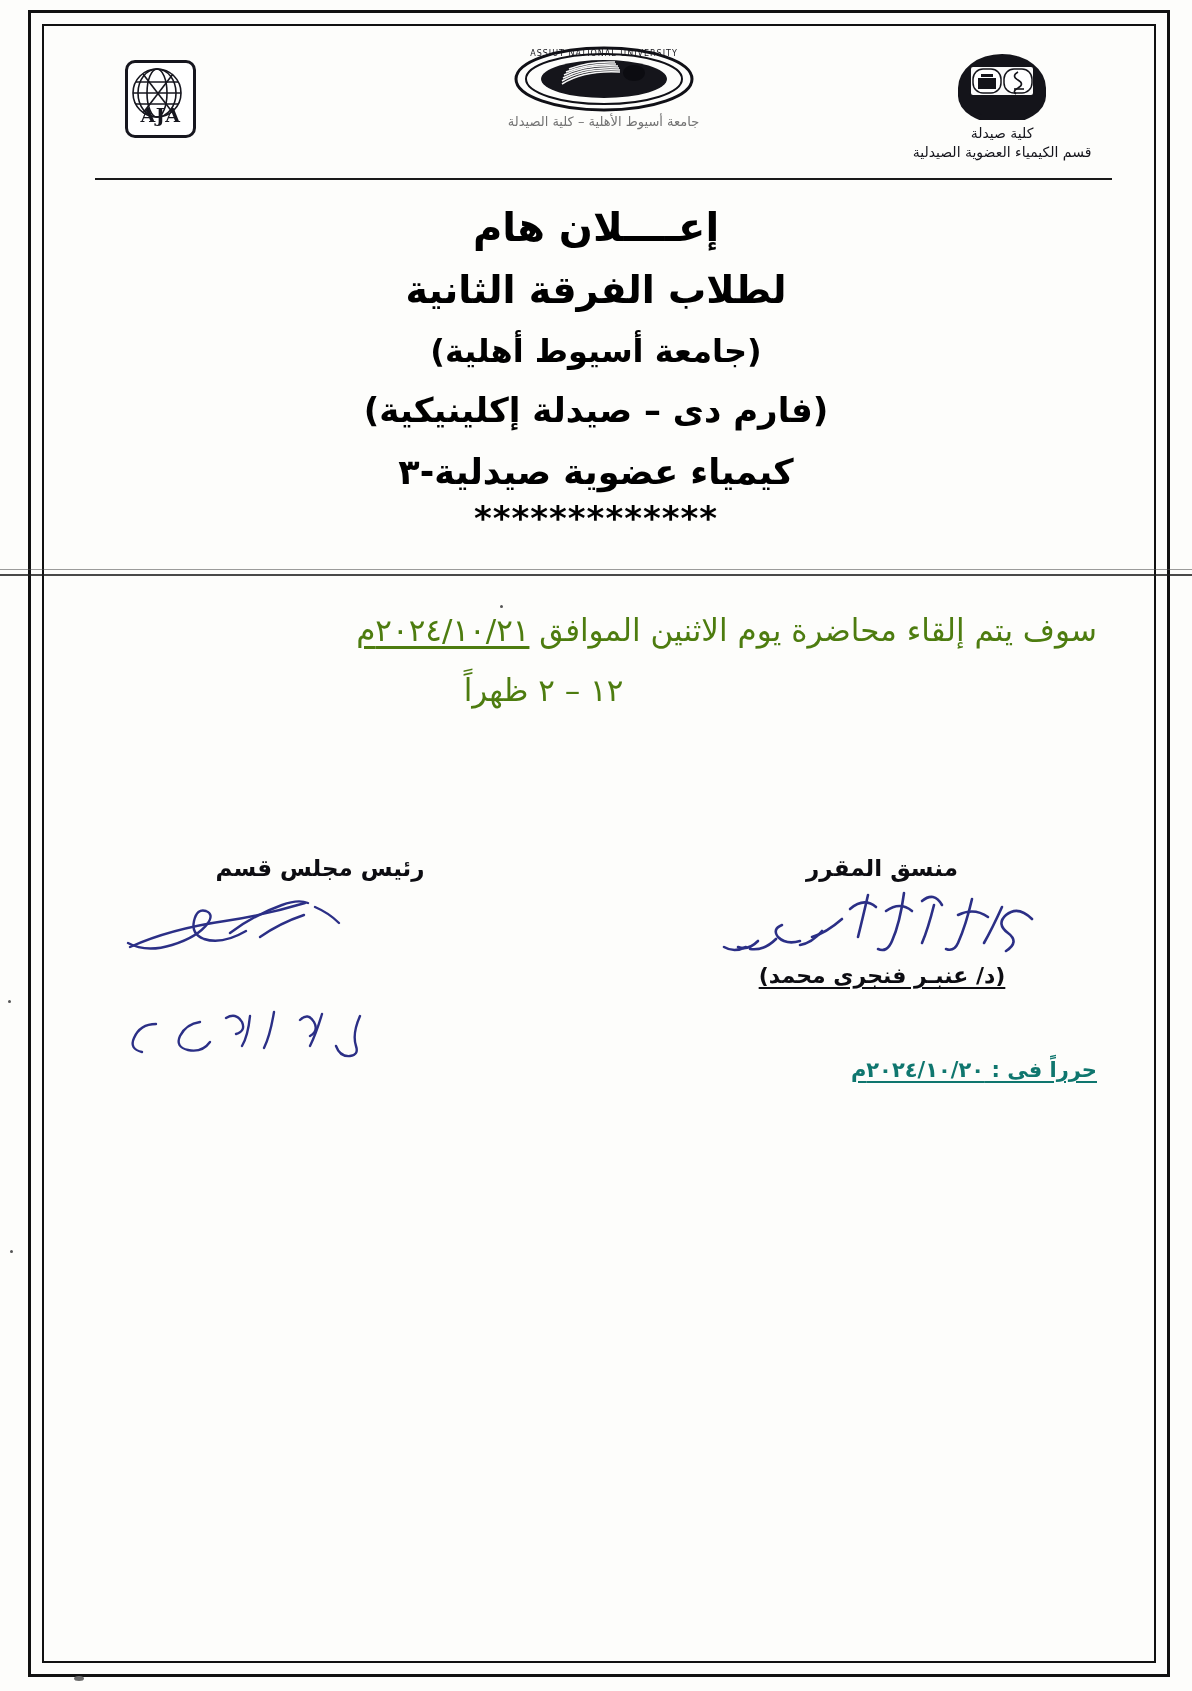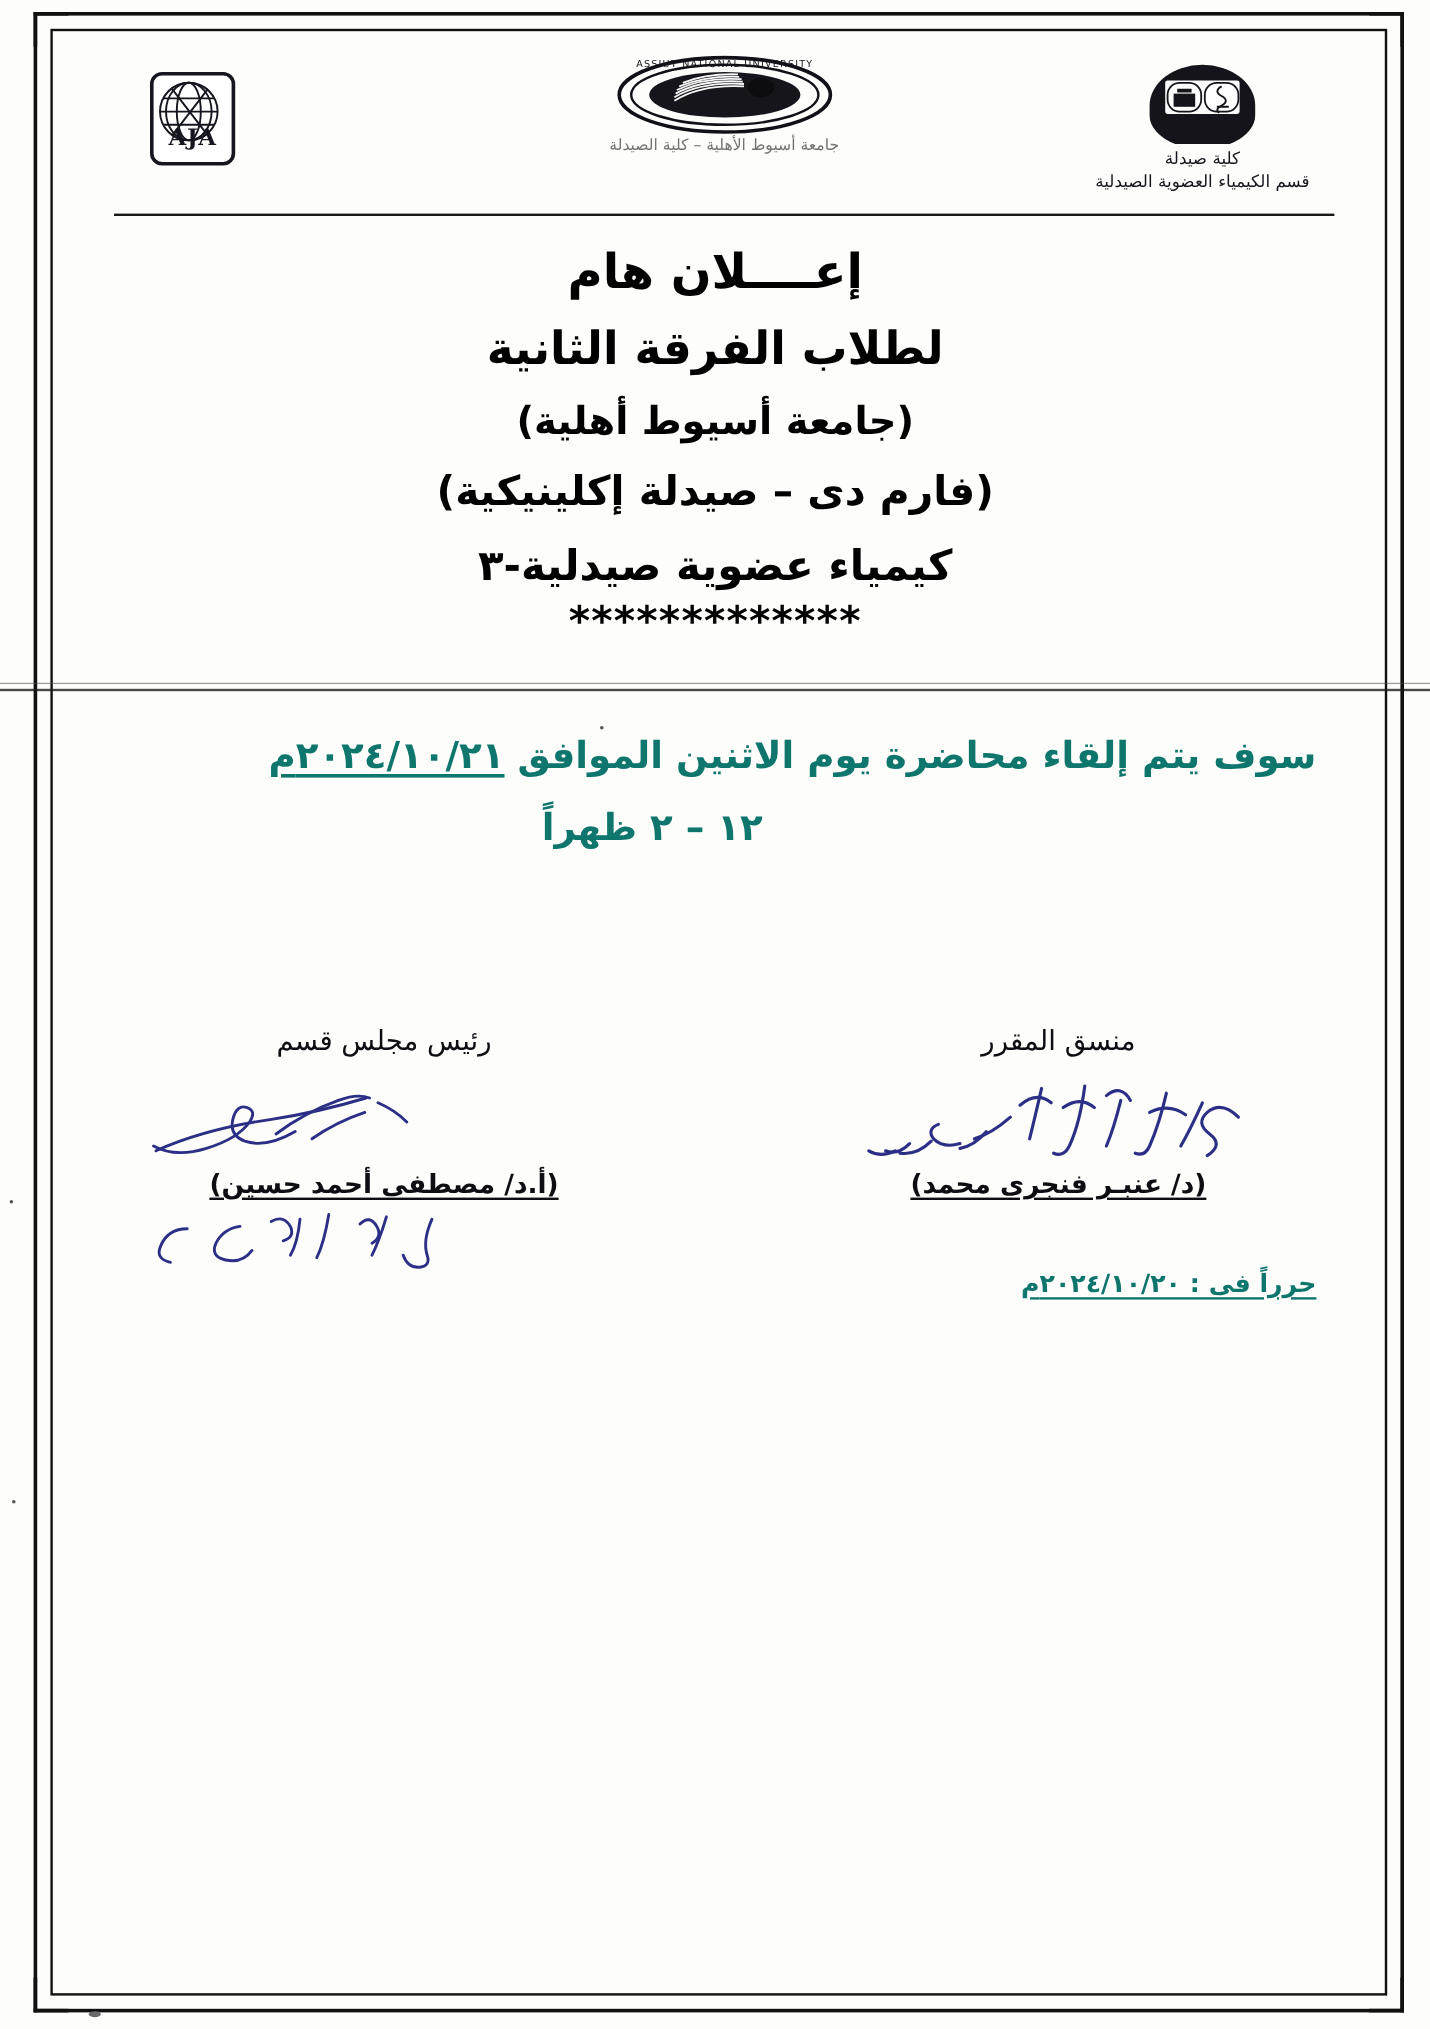--- a/index.html
+++ b/index.html
@@ -89,35 +89,35 @@
   .t4{font-size:32px;margin:20px 0 0;}
   .t5{font-size:35px;margin:22px 0 0;}
   .stars{
     font-size:34px;font-weight:bold;margin:6px 0 0;letter-spacing:1px;
     direction:ltr;
   }
 
   
   .body-text{
     position:absolute;left:110px;right:95px;top:600px;
-    text-align:right;color:#0f766e;
-    font-family:"DejaVu Sans","Liberation Sans",sans-serif;
-    font-weight:bold;font-size:31px;line-height:1.95;
+    text-align:right;color:#4d7c0f;
+    font-family:"DejaVu Sans","Liberation Sans",sans-serif;
+    font-weight:normal;font-size:31px;line-height:1.95;
   }
   .body-text .u{text-decoration:underline;text-underline-offset:5px;}
   .p2{text-align:center;}
   .p3{text-align:center;padding-right:120px;}
 
   
   .sigs{position:absolute;left:90px;right:90px;top:855px;height:230px;}
   .sig-col{position:absolute;width:420px;text-align:center;}
   .sig-left{left:20px;}
   .sig-right{right:10px;}
   .sig-role{
-    font-weight:normal;font-size:23px;color:#0d0d12;margin-bottom:16px;
+    font-weight:bold;font-size:23px;color:#0d0d12;margin-bottom:4px;
   }
   .sig-name{
     font-weight:bold;font-size:22px;color:#0d0d12;
     text-decoration:underline;text-underline-offset:4px;
   }
   .sig-ink{height:78px;position:relative;}
   .sig-ink svg{position:absolute;left:0;top:0;overflow:visible;}
   .extra-scribble{
     position:absolute;left:60px;top:1000px;width:330px;height:70px;
   }
@@ -239,21 +239,20 @@
         <svg width="330" height="78" viewBox="0 0 330 78">
           <g fill="none" stroke="#2b2f86" stroke-width="2.4" stroke-linecap="round">
             <path d="M20 62 q40 -18 95 -26 q40 -6 80 -18"></path>
             <path d="M18 58 q18 10 44 2 q26 -8 36 -22 q6 -9 -2 -12 q-9 -3 -12 10 q-3 13 10 18 q18 6 42 -8"></path>
             <path d="M120 48 q24 -18 52 -28 q16 -6 26 -2"></path>
             <path d="M150 52 q20 -14 44 -22"></path>
             <path d="M205 22 q14 6 24 16"></path>
           </g>
         </svg>
       </div>
-      <div class="sig-name">(أ.د/ مصطفى أحمد حسين)</div>
     </div>
 
     <div class="sig-col sig-right">
       <div class="sig-role">منسق المقرر</div>
       <div class="sig-ink">
         <svg width="400" height="90" viewBox="0 0 400 90">
           <g fill="none" stroke="#2b2f86" stroke-width="2.6" stroke-linecap="round">
             <path d="M360 34 q-14 -14 -26 -4 q-10 9 2 18 q12 9 -2 18"></path>
             <path d="M330 22 q-10 22 -18 36"></path>
             <path d="M300 14 q-6 26 -14 44 q-4 9 -12 6"></path>

